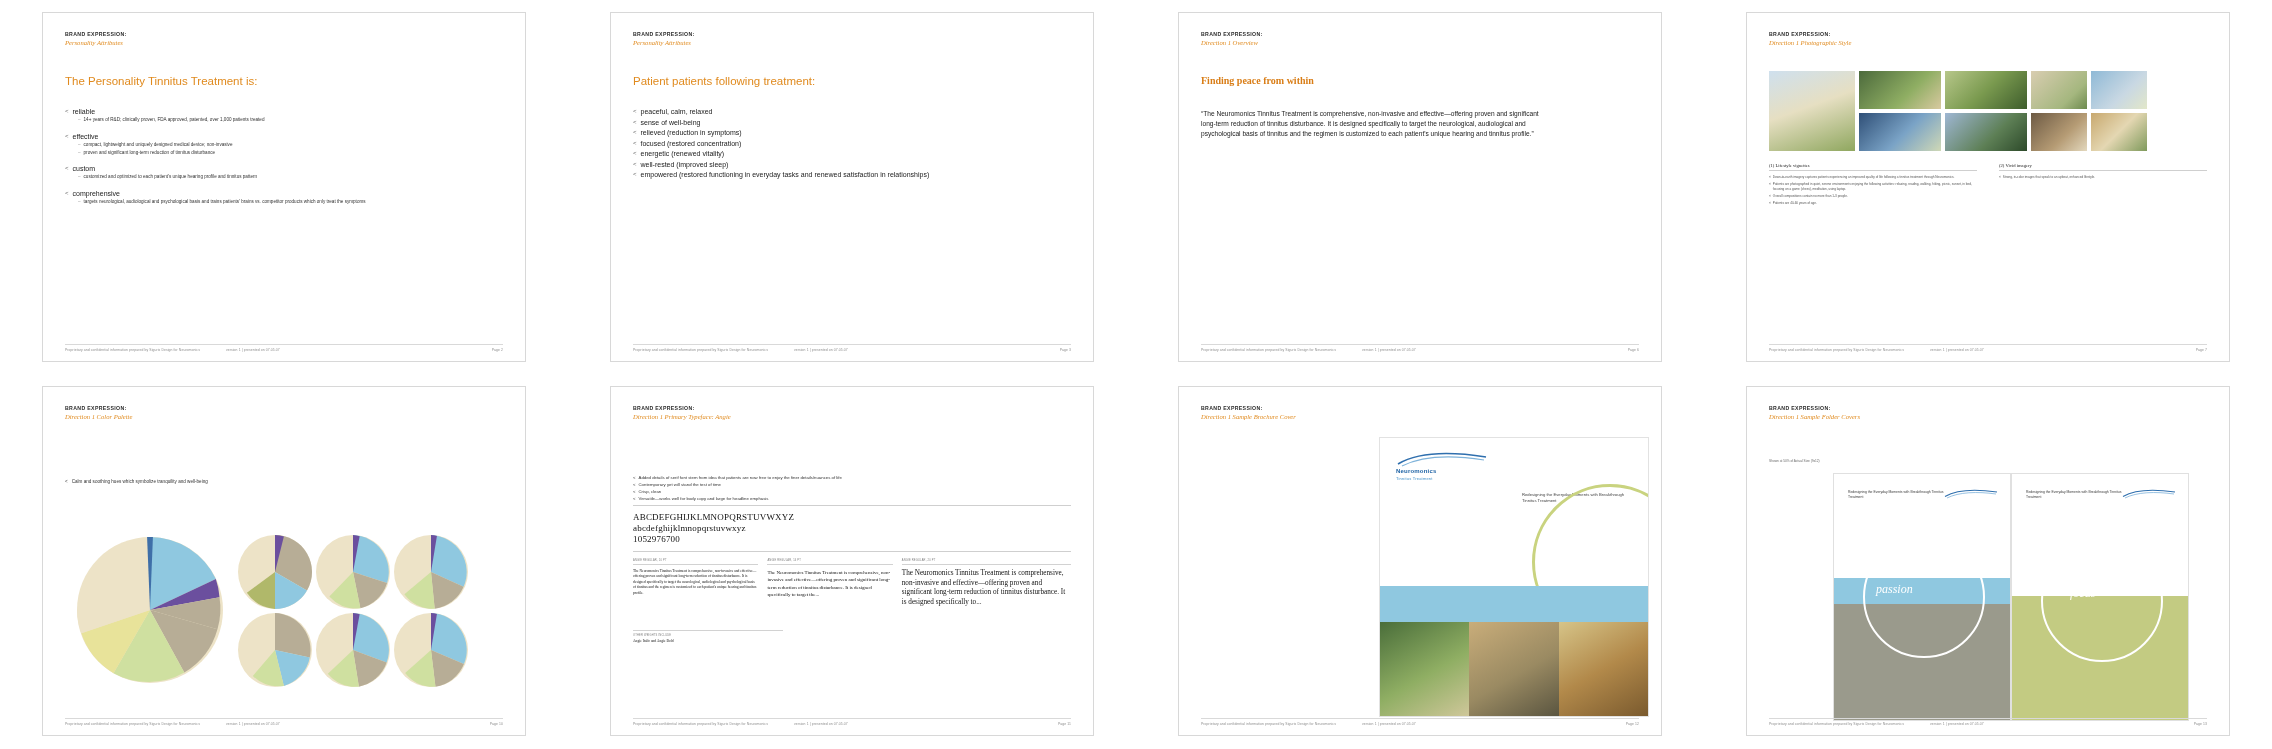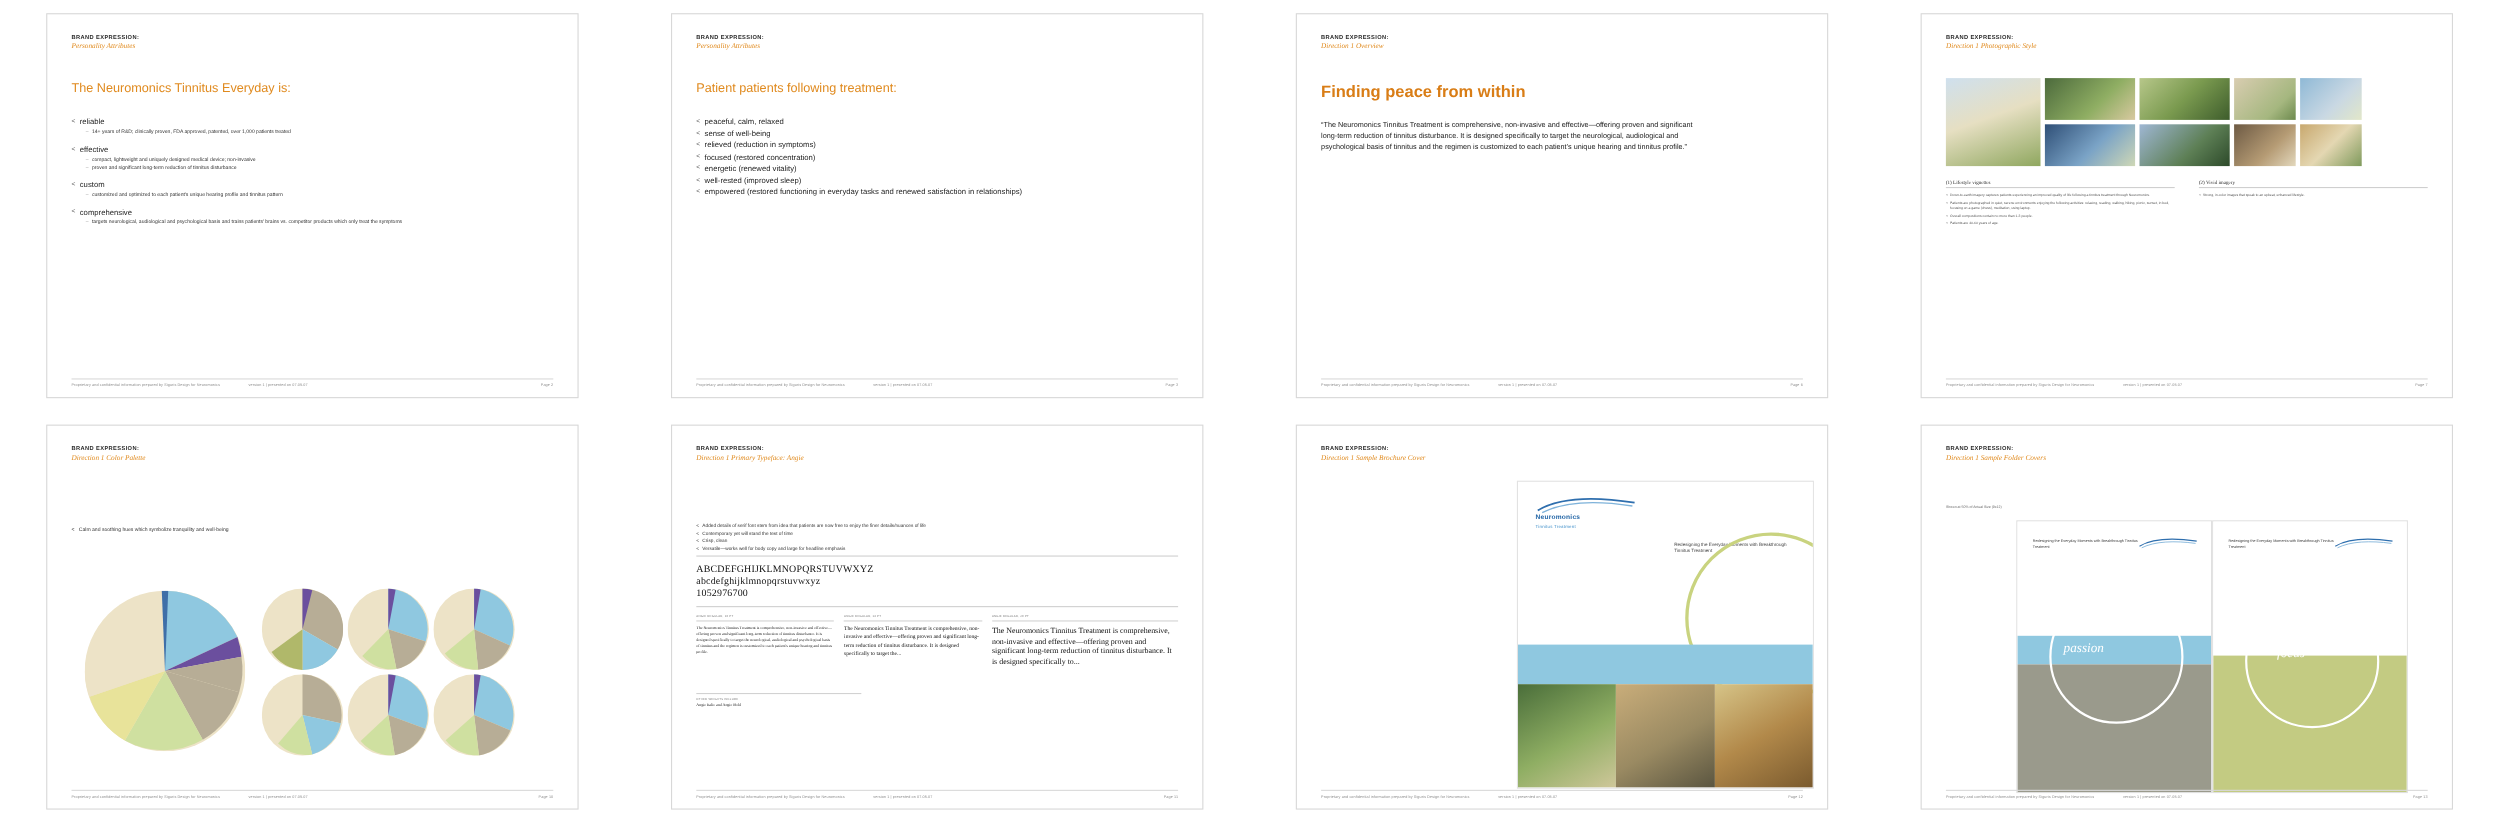--- a/index.html
+++ b/index.html
@@ -78,23 +78,23 @@
   .headline {
     position: absolute;
     left: 22px;
     right: 22px;
     top: 62px;
     color: #e08a1e;
     font-size: 11.5px;
     font-family: "Liberation Sans", sans-serif;
   }
   .headline.serif {
-    font-family: Liberation Sans, sans-serif;
+    font-family: Liberation Serif, serif;
     color: #d97d16;
-    font-size: 15px;
+    font-size: 10px;
     font-weight: bold;
   }
 
   
   .blist {
     position: absolute;
     left: 22px;
     right: 24px;
     top: 95px;
     color: #222;
@@ -322,21 +322,21 @@
 
 <div class="deck">
 
   <div class="slide">
     <div class="page">
       <div class="hdr">
         <div class="brand">BRAND EXPRESSION:</div>
         <div class="sect">Personality Attributes</div>
       </div>
 
-      <div class="headline">The Neuromonics Tinnitus Everyday is:</div>
+      <div class="headline">The Personality Tinnitus Treatment is:</div>
 
       <div class="blist">
         <div class="grp">
           <div class="b1">
               <span class="mark">&lt;</span>
               <span>reliable</span>
             </div>
           <div class="b2">
               <span class="mark">–</span>
               <span>14+ years of R&amp;D; clinically proven, FDA approved, patented, over 1,000 patients treated</span>

